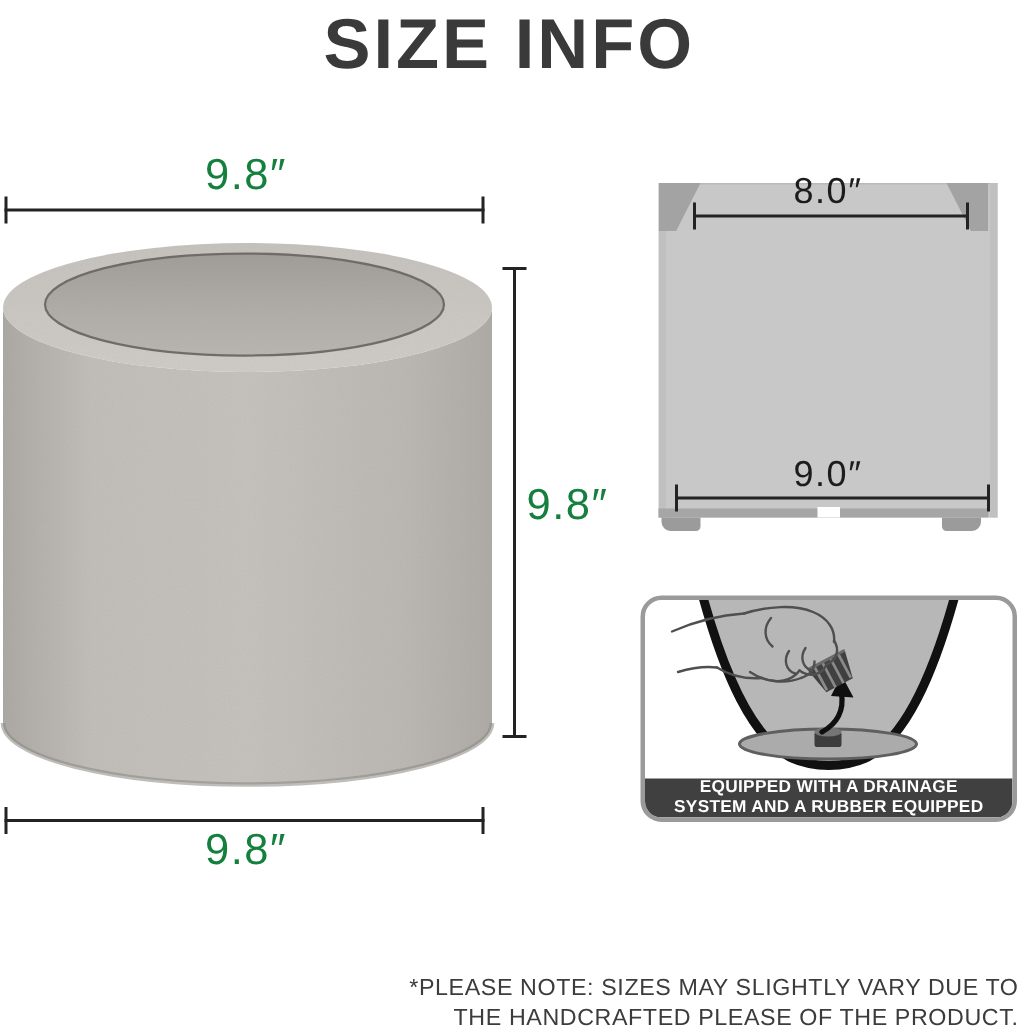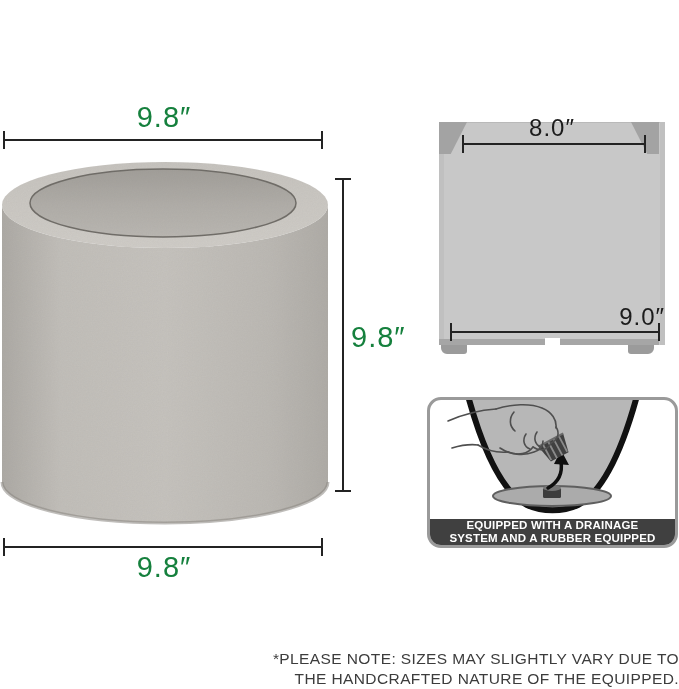--- a/index.html
+++ b/index.html
@@ -47,20 +47,21 @@
                  text-align:center;letter-spacing:0.2px;}
   
   .footnote{position:absolute;left:0;right:0;top:649px;text-align:right;
             color:#3c3c3c;font-size:15.5px;line-height:19.5px;letter-spacing:0.4px;}
 </style>
 </head>
 <body>
 
 <div class="canvas">
 
+  <div class="title">SIZE INFO</div>
 
   <div class="dim-h" style="left:3px;top:131px;width:320px;">
     <div class="cap-l"></div>
     <div class="bar"></div>
     <div class="cap-r"></div>
   </div>
   <div class="dim-label centered" style="top:101px;">9.8″</div>
 
   <svg class="pot-svg" width="330" height="366" viewBox="0 0 330 366">
     <defs>
@@ -121,21 +122,21 @@
     <div class="xs-foot l"></div>
     <div class="xs-foot r"></div>
 
     <div class="xs-label" style="top:-8px;">8.0″</div>
     <div class="dim-h" style="left:23px;top:13px;width:184px;">
       <div class="cap-l"></div>
       <div class="bar"></div>
       <div class="cap-r"></div>
     </div>
 
-    <div class="xs-label" style="top:181px;text-align:right;">9.0″</div>
+    <div class="xs-label" style="top:181px;">9.0″</div>
     <div class="dim-h" style="left:11px;top:201px;width:210px;">
       <div class="cap-l"></div>
       <div class="bar"></div>
       <div class="cap-r"></div>
     </div>
   </div>
 
   <div class="drainbox">
     <svg class="drain-illus" width="245" height="119" viewBox="0 0 245 119">
 
@@ -175,16 +176,16 @@
       </g>
     </svg>
     <div class="drain-caption">
       <div>EQUIPPED WITH A DRAINAGE</div>
       <div>SYSTEM AND A RUBBER EQUIPPED</div>
     </div>
   </div>
 
   <div class="footnote">
     <div>*PLEASE NOTE: SIZES MAY SLIGHTLY VARY DUE TO</div>
-    <div>THE HANDCRAFTED NATURE OF THE EQUIPPED.</div>
+    <div>THE HANDCRAFTED PLEASE OF THE PRODUCT.</div>
   </div>
 
 </div>
 
 </body></html>

